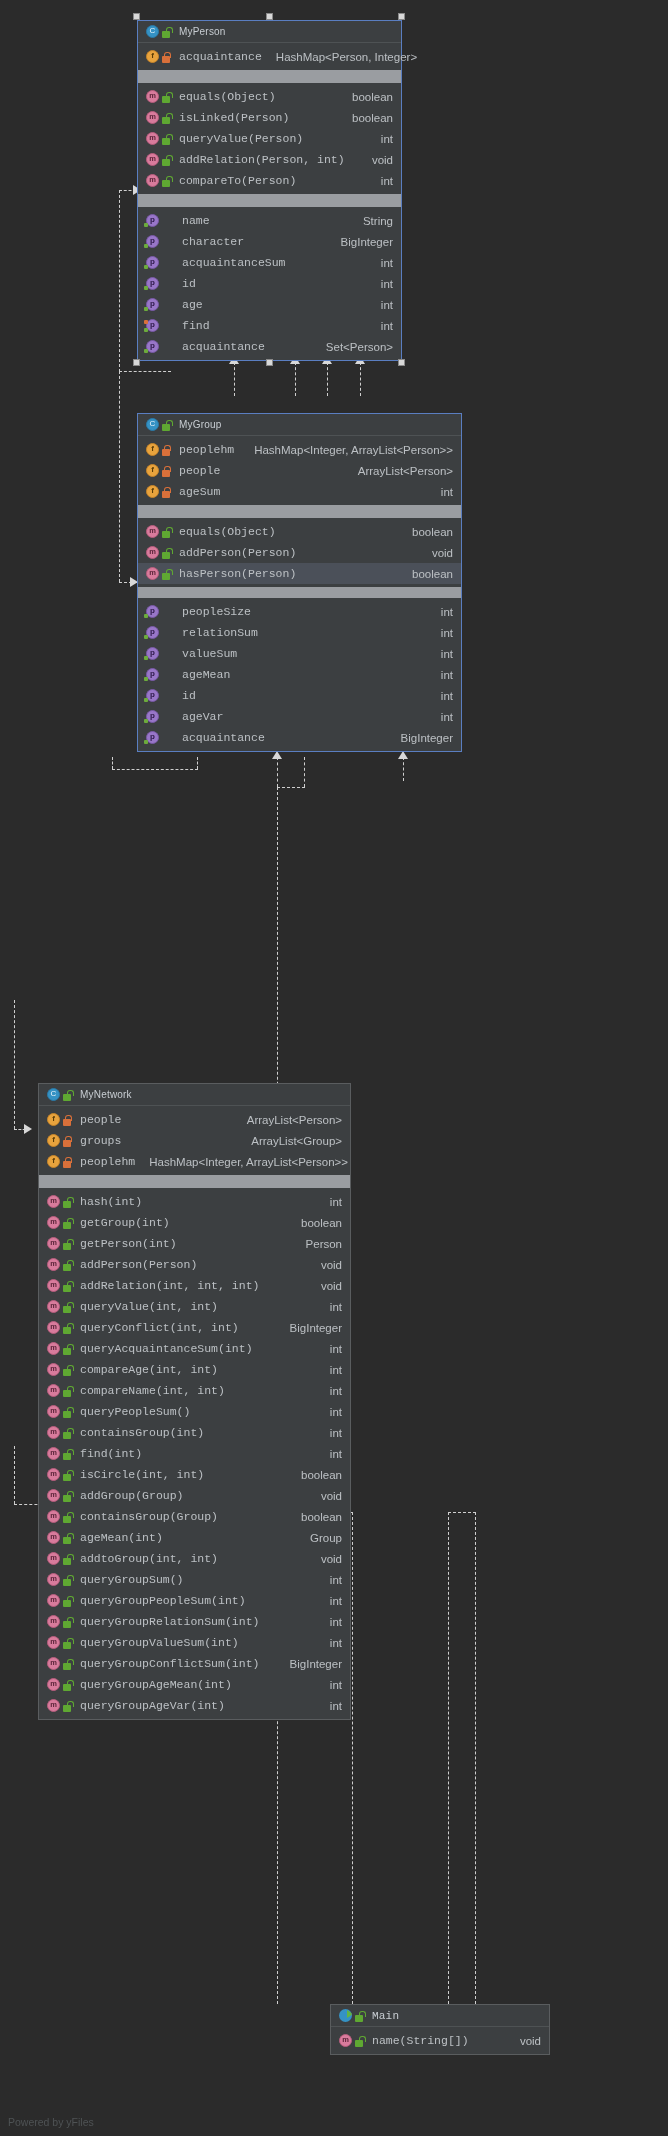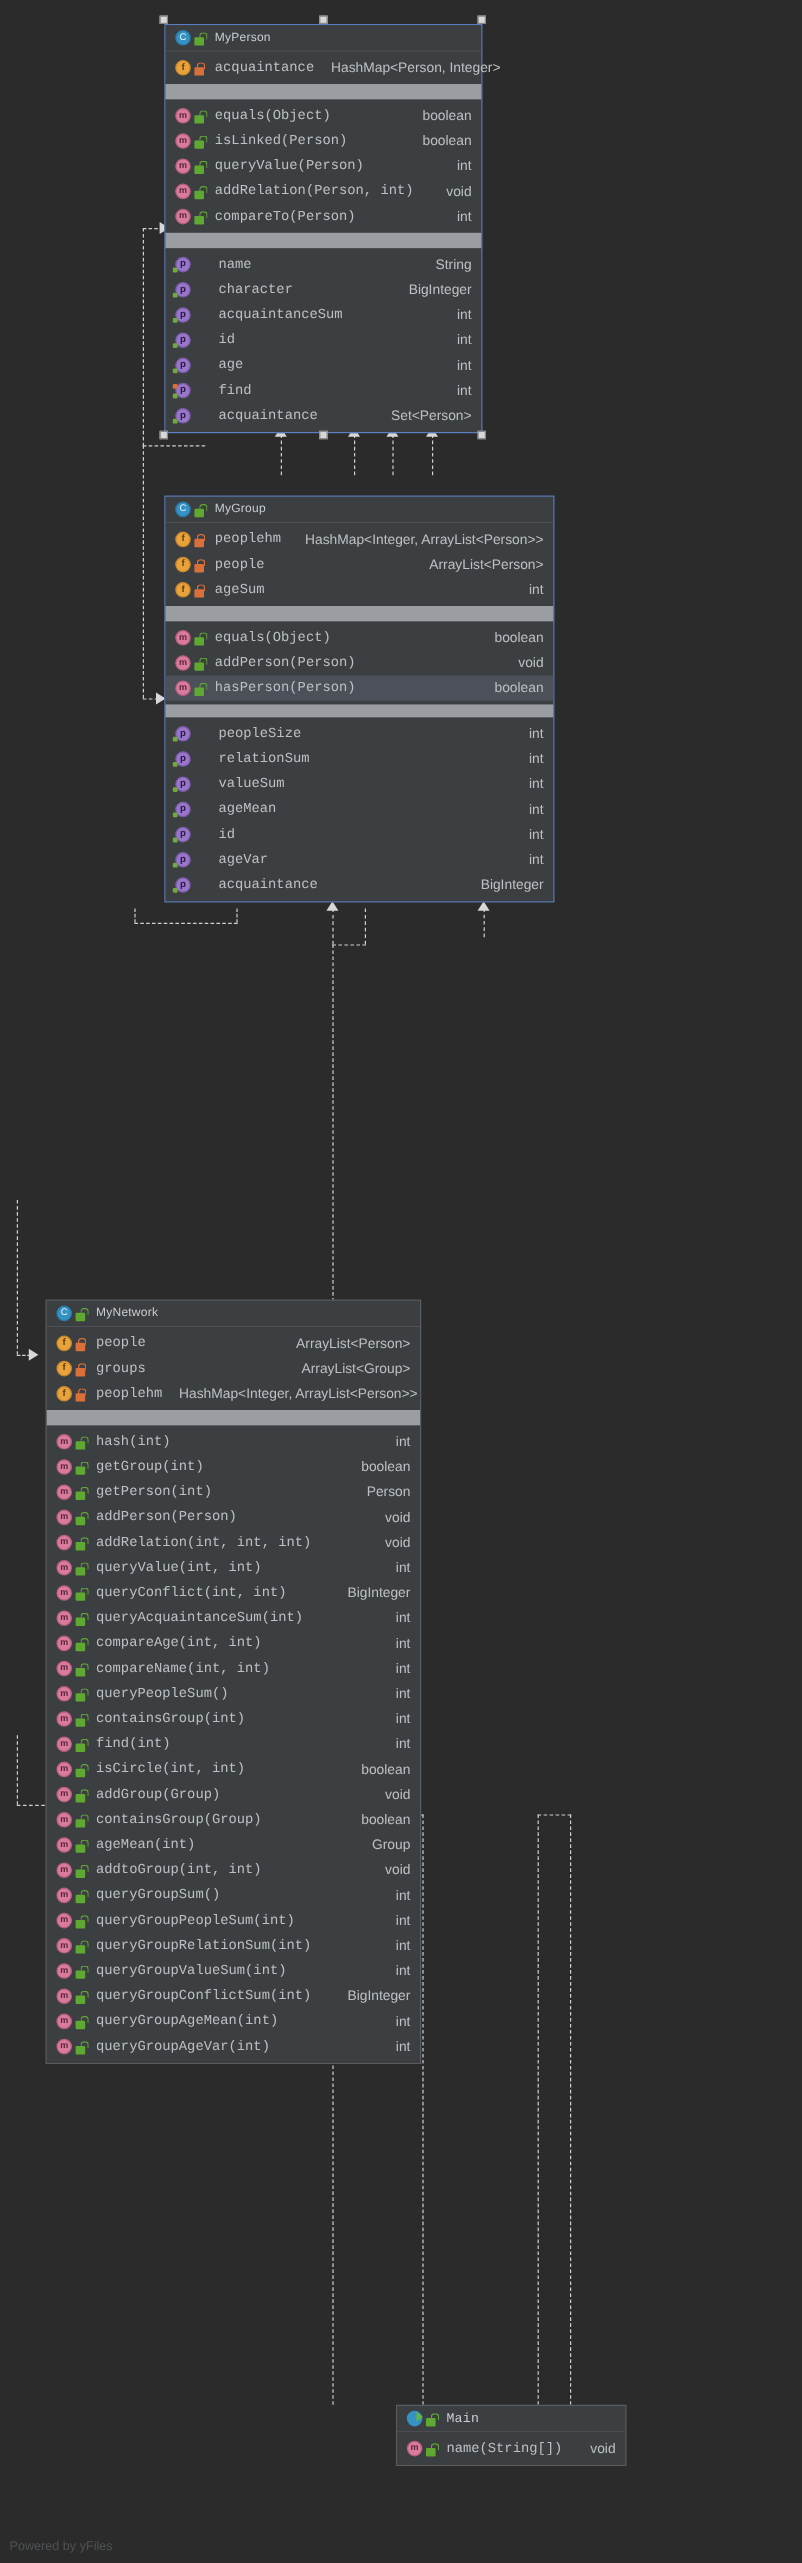--- a/index.html
+++ b/index.html
@@ -560,21 +560,21 @@
         </div>
         <div class="row">
           <span class="ic i-method">m</span>
           <span class="ic2 i-public"></span>
           <span class="nm">queryGroupAgeVar(int)</span>
           <span class="ty">int</span>
         </div>
       </div>
   </div>
 
-  <div class="uml" id="box-main" style="left:330px; top:2004px; width:192px;">
+  <div class="uml" id="box-main" style="left:330px; top:2004px; width:220px;">
     <div class="hdr mono">
       <span class="ic i-runclass"></span>
       <span class="ic2 i-public"></span>
       <span class="title">Main</span>
     </div>
     <div class="sect methods">
       <div class="row">
         <span class="ic i-method">m</span>
         <span class="ic2 i-public"></span>
         <span class="nm">name(String[])</span>

